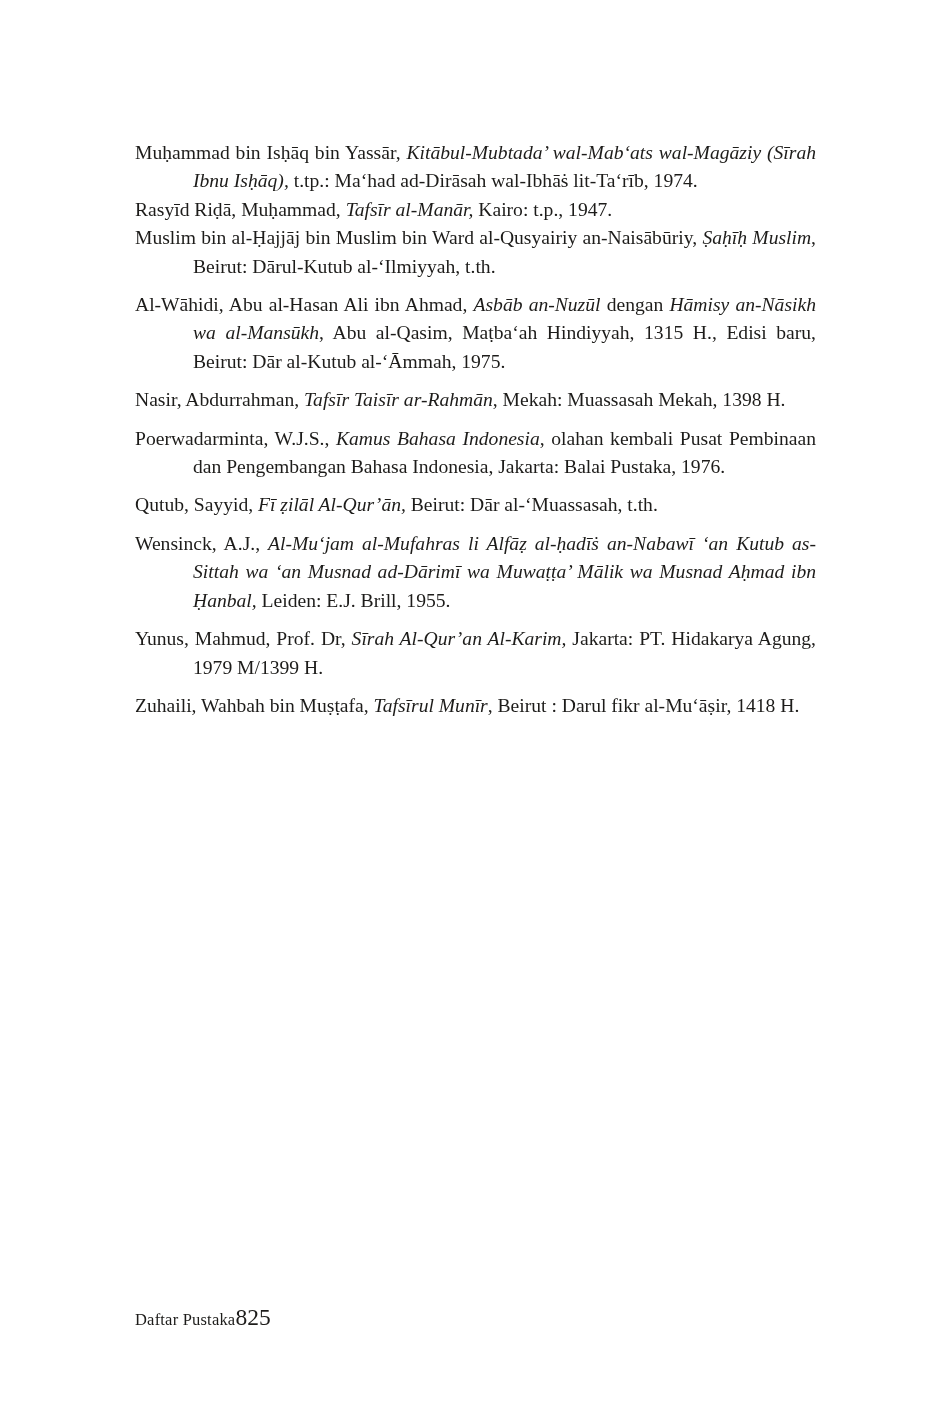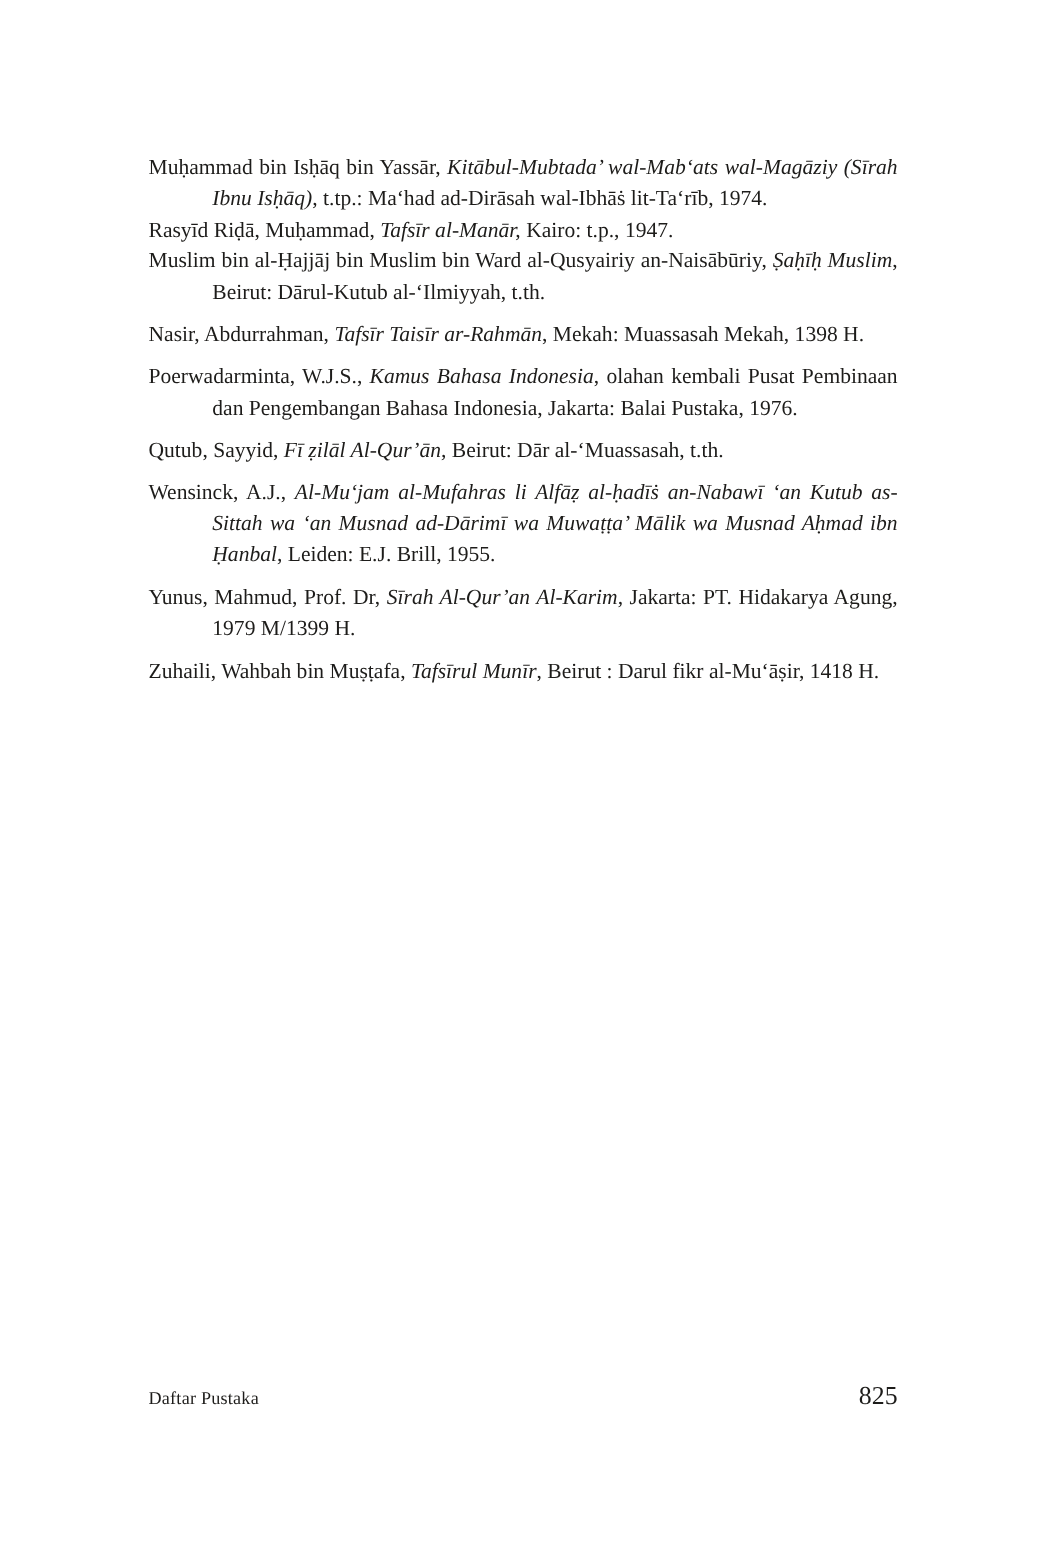--- a/index.html
+++ b/index.html
@@ -18,34 +18,35 @@
   .entry {
     margin: 0;
     padding-left: 58px;
     text-indent: -58px;
     text-align: justify;
   }
   .entry + .entry { margin-top: 10px; }
   .entry.tight + .entry.tight { margin-top: 0; }
   .it { font-style: italic; }
   .footer {
-    position: absolute; left: 135px; top: 1256px; width: 681px;
-    display: flex; justify-content: space-between; align-items: baseline;
+    position: absolute; left: 135px; top: 1304px; width: 681px;
+    display: flex; align-items: baseline;
   }
   .footer-title { font-size: 16.5px; letter-spacing: 0.2px; }
   .footer-page { font-size: 23.5px; }
 </style>
 </head>
 <body>
 
 <div class="page">
   <div class="bib">
       <p class="entry tight"><span>Muḥammad bin Isḥāq bin Yassār, </span><span class="it">Kitābul-Mubtada’ wal-Mab‘ats wal-Magāziy (Sīrah Ibnu Isḥāq), </span><span>t.tp.: Ma‘had ad-Dirāsah wal-Ibhāṡ lit-Ta‘rīb, 1974.</span></p>
       <p class="entry tight"><span>Rasyīd Riḍā, Muḥammad, </span><span class="it">Tafsīr al-Manār, </span><span>Kairo: t.p., 1947.</span></p>
       <p class="entry tight"><span>Muslim bin al-Ḥajjāj bin Muslim bin Ward al-Qusyairiy an-Naisābūriy, </span><span class="it">Ṣaḥīḥ Muslim</span><span>, Beirut: Dārul-Kutub al-‘Ilmiyyah, t.th.</span></p>
+      <p class="entry"><span>Al-Wāhidi, Abu al-Hasan Ali ibn Ahmad, </span><span class="it">Asbāb an-Nuzūl </span><span>dengan </span><span class="it">Hāmisy an-Nāsikh wa al-Mansūkh</span><span>, Abu al-Qasim, Maṭba‘ah Hindiyyah, 1315 H., Edisi baru, Beirut: Dār al-Kutub al-‘Āmmah, 1975.</span></p>
       <p class="entry"><span>Nasir, Abdurrahman, </span><span class="it">Tafsīr Taisīr ar-Rahmān</span><span>, Mekah: Muassasah Mekah, 1398 H.</span></p>
       <p class="entry"><span>Poerwadarminta, W.J.S., </span><span class="it">Kamus Bahasa Indonesia</span><span>, olahan kembali Pusat Pembinaan dan Pengembangan Bahasa Indonesia, Jakarta: Balai Pustaka, 1976.</span></p>
       <p class="entry"><span>Qutub, Sayyid, </span><span class="it">Fī ẓilāl Al-Qur’ān, </span><span>Beirut: Dār al-‘Muassasah, t.th.</span></p>
       <p class="entry"><span>Wensinck, A.J., </span><span class="it">Al-Mu‘jam al-Mufahras li Alfāẓ al-ḥadīṡ an-Nabawī ‘an Kutub as-Sittah wa ‘an Musnad ad-Dārimī wa Muwaṭṭa’ Mālik wa Musnad Aḥmad ibn Ḥanbal, </span><span>Leiden: E.J. Brill, 1955.</span></p>
       <p class="entry"><span>Yunus, Mahmud, Prof. Dr, </span><span class="it">Sīrah Al-Qur’an Al-Karim, </span><span>Jakarta: PT. Hidakarya Agung, 1979 M/1399 H.</span></p>
       <p class="entry"><span>Zuhaili, Wahbah bin Muṣṭafa, </span><span class="it">Tafsīrul Munīr</span><span>, Beirut : Darul fikr al-Mu‘āṣir, 1418 H.</span></p>
     </div>
   <div class="footer">
     <span class="footer-title">Daftar Pustaka</span>
     <span class="footer-page">825</span>

